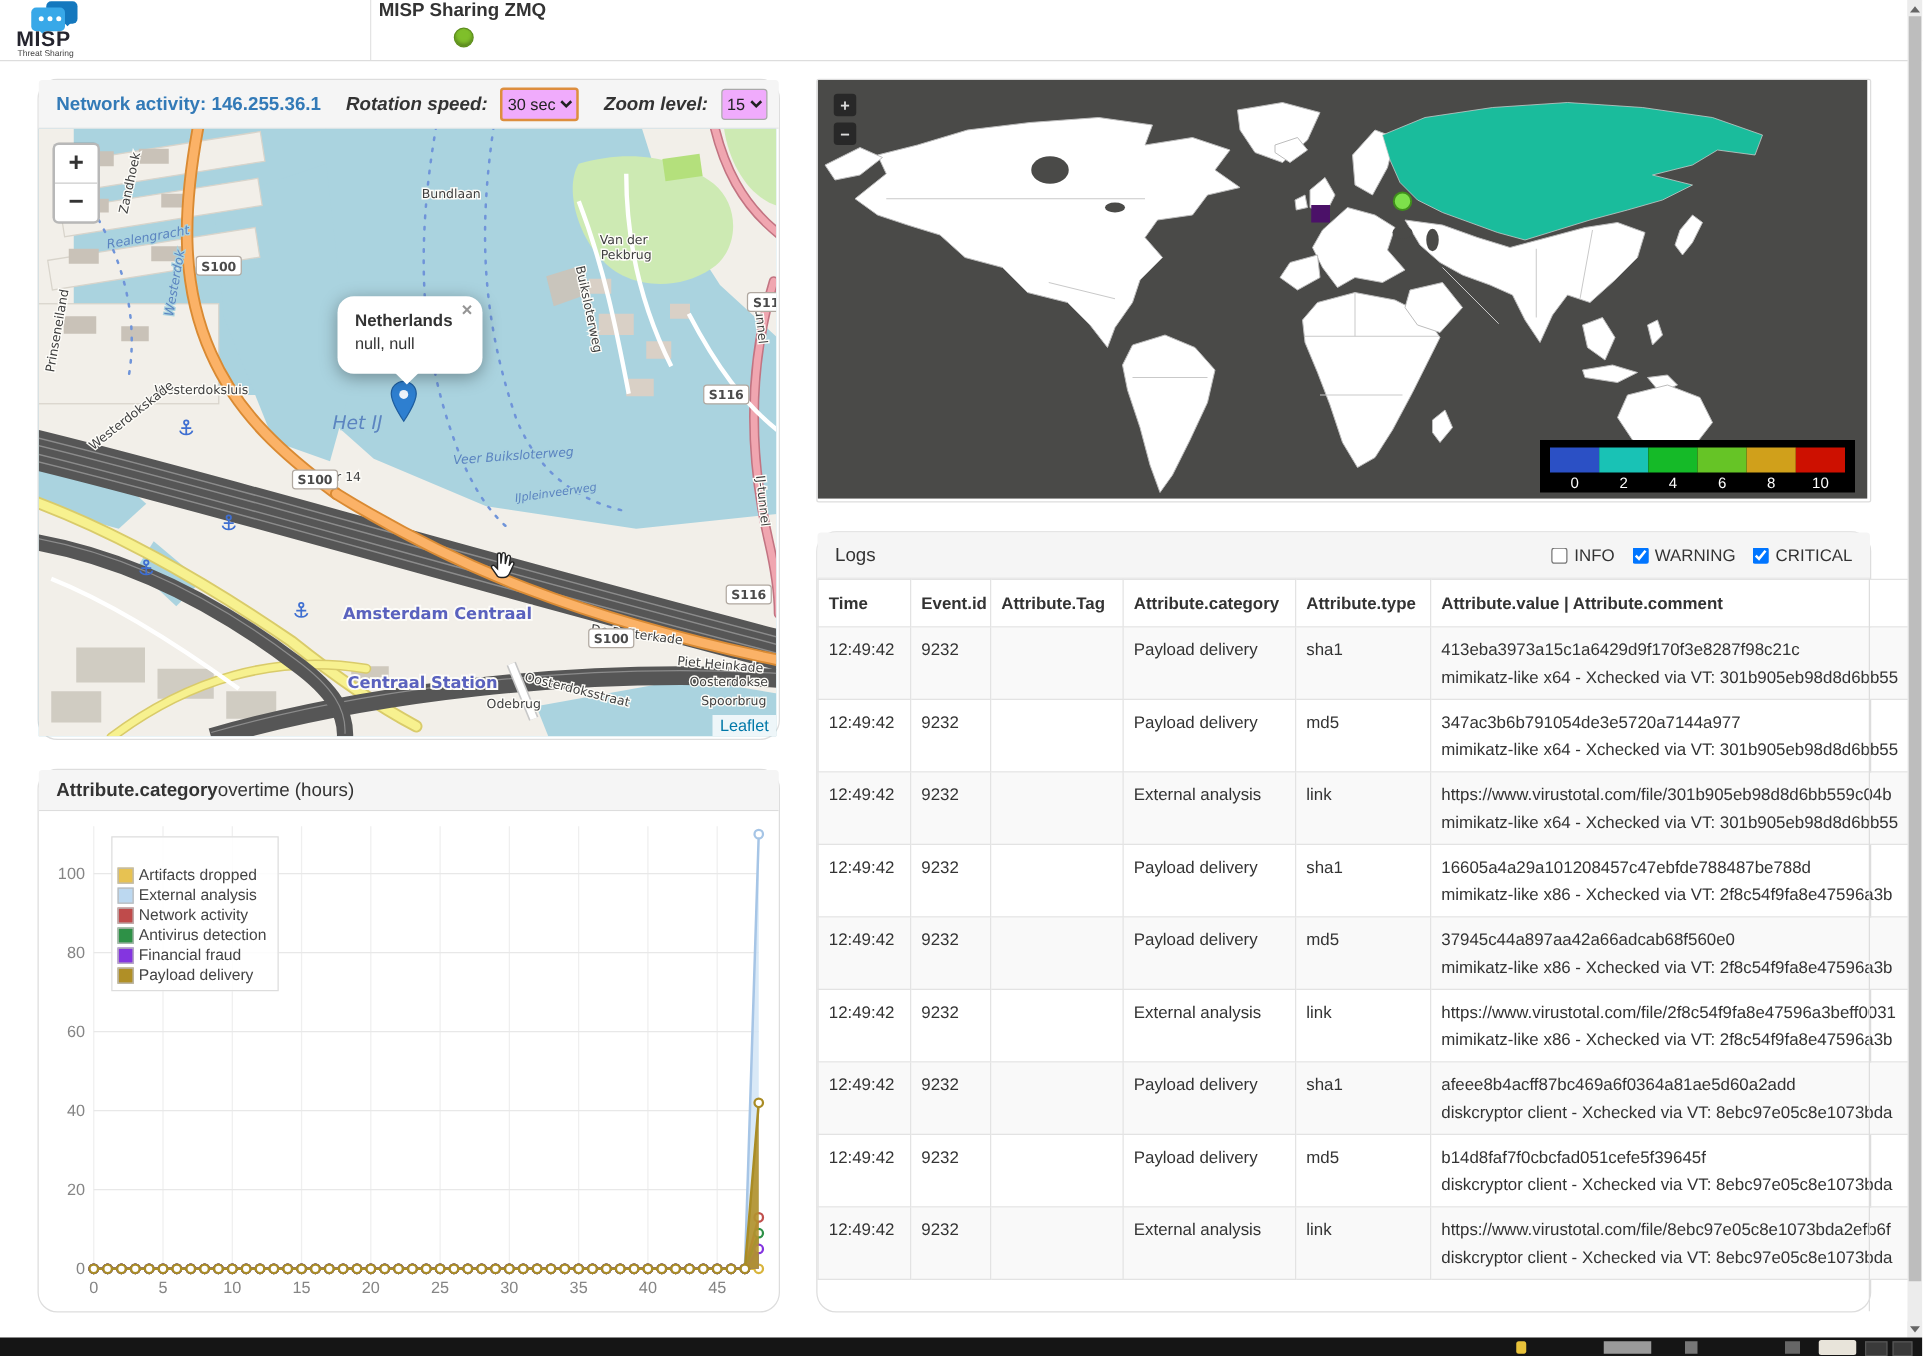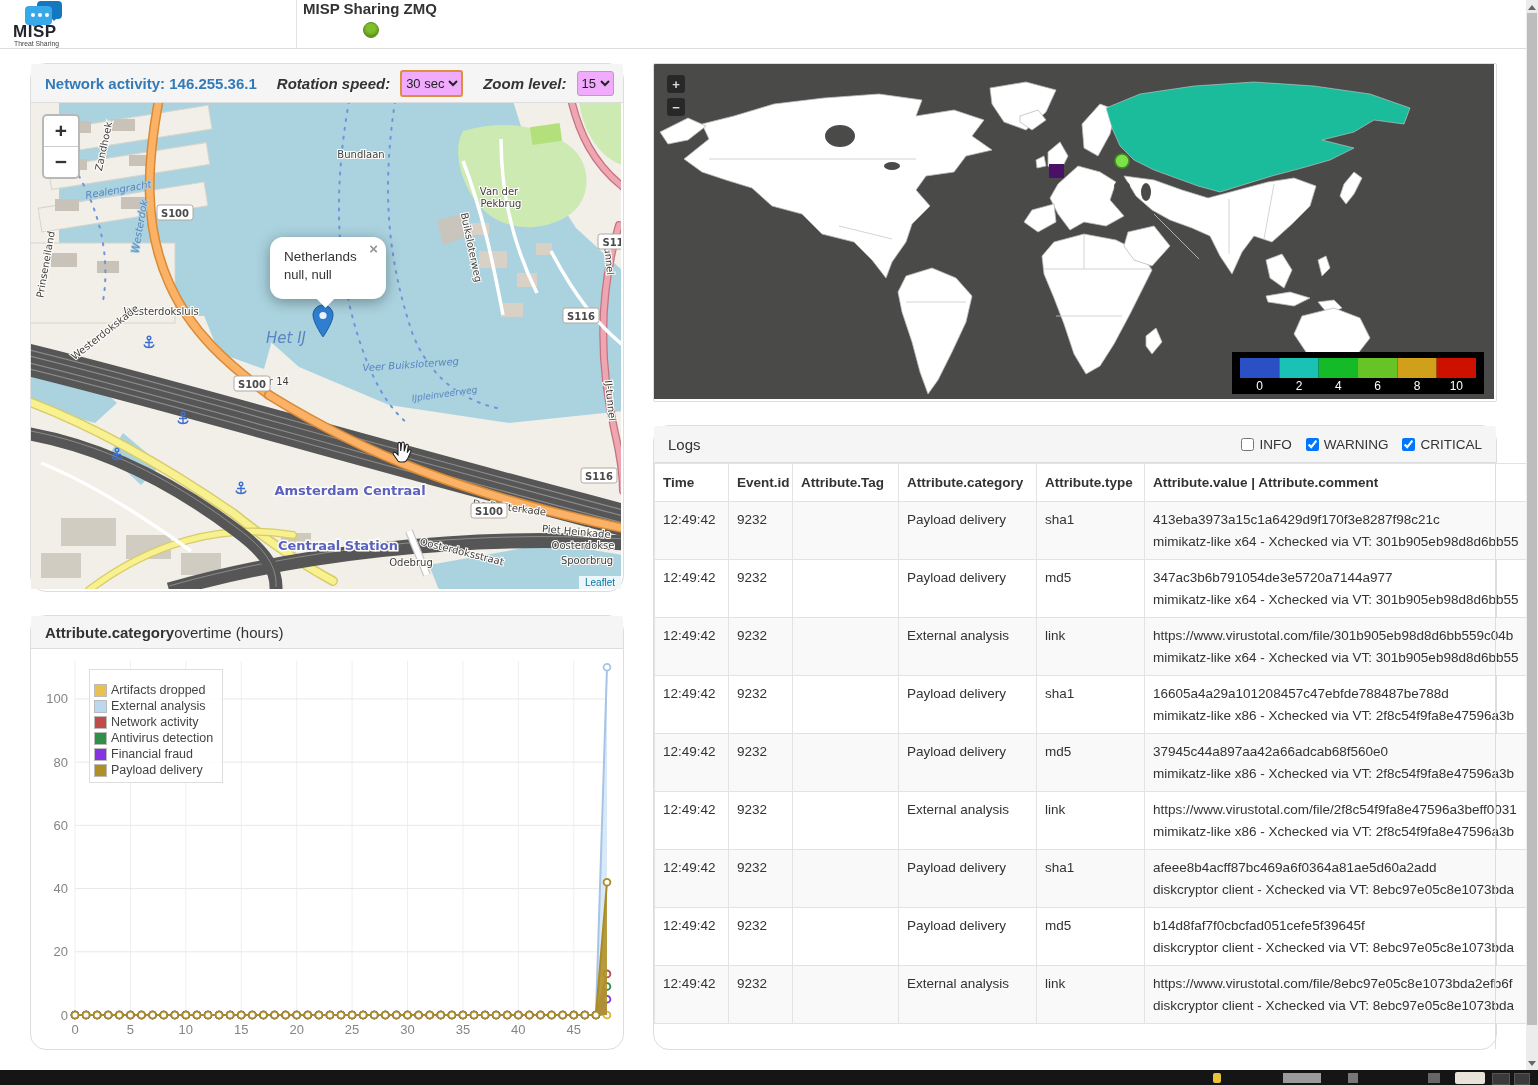--- a/index.html
+++ b/index.html
@@ -38,24 +38,24 @@
   #rotation-select{width:98px;border:2px solid #dd8e3e;height:27px;}
   #zoom-select{width:46px;}
 
   .map-wrap{position:relative;width:590px;height:486px;overflow:hidden;background:#aad3df;cursor:grab;}
   #ams-map{position:absolute;left:0;top:0;display:block;}
   .lf-zoom{position:absolute;left:11px;top:11px;width:34px;background:#fff;border:2px solid rgba(0,0,0,.28);border-radius:5px;z-index:6;overflow:hidden;}
   .lf-btn{height:30px;display:flex;align-items:center;justify-content:center;font-size:21px;font-weight:bold;color:#333;cursor:pointer;}
   .lf-btn:first-child{border-bottom:1px solid #ccc;}
   .lf-popup{position:absolute;left:239px;top:134px;width:116px;height:62px;background:#fff;border-radius:13px;box-shadow:0 3px 14px rgba(0,0,0,.35);z-index:7;}
   .lf-popup .tail{position:absolute;left:49px;bottom:-6px;width:13px;height:13px;background:#fff;transform:rotate(45deg);}
-  .popup-title{font-weight:normal;font-size:13.5px;margin:12px 14px 3px 14px;}
+  .popup-title{font-weight:bold;font-size:13.5px;margin:12px 14px 3px 14px;}
   .popup-body{font-size:13px;margin-left:14px;}
   .popup-close{position:absolute;right:8px;top:4px;color:#959595;font-size:15px;font-weight:bold;cursor:pointer;line-height:1;}
-  .lf-attr{position:absolute;right:0;bottom:0;background:rgba(255,255,255,.8);padding:1px 6px;font-size:10px;z-index:6;}
+  .lf-attr{position:absolute;right:0;bottom:0;background:rgba(255,255,255,.8);padding:1px 6px;font-size:13px;z-index:6;}
   .lf-attr span{color:#0078A8;}
 
   .lbl-street{fill:#3f3f3f;font-size:10px;font-family:"DejaVu Sans",sans-serif;paint-order:stroke;stroke:#fdfcf8;stroke-width:2.2px;text-anchor:middle;}
   .lbl-water{fill:#5b84c0;font-style:italic;font-family:"DejaVu Sans",sans-serif;paint-order:stroke;stroke:#aad3df;stroke-width:2px;text-anchor:middle;}
   .lbl-city{fill:#5a62be;font-weight:bold;font-size:13px;font-family:"DejaVu Sans",sans-serif;paint-order:stroke;stroke:#fdfcf8;stroke-width:3px;text-anchor:middle;}
   .badge-rect{fill:#fff;stroke:#b0a8a0;}
   .badge-text{font-size:10px;font-weight:bold;fill:#4a4a4a;text-anchor:middle;font-family:"DejaVu Sans",sans-serif;}
 
   
   #world-panel{left:653px;top:63px;width:842px;height:337px;overflow:hidden;border-radius:2px;}
@@ -80,21 +80,21 @@
   .logs-edge{position:absolute;left:841px;top:37px;bottom:0;width:1px;background:#ddd;z-index:3;}
 
   
   #chart-panel{left:30px;top:615px;width:592px;height:433px;}
   #chart-panel .panel-h{height:33px;font-size:15px;}
   .chart-body{position:relative;width:590px;height:398px;}
   #chart-svg{display:block;}
   .grid{stroke:#e8e8e8;}
   .grid-v{stroke:#efefef;}
   .tick{fill:#858585;font-size:13px;}
-  #chart-legend{position:absolute;left:58px;top:20px;border:1px solid #ddd;background:rgba(255,255,255,.85);padding:12px 9px 4px 4px;z-index:4;}
+  #chart-legend{position:absolute;left:58px;top:20px;border:1px solid #ddd;background:rgba(255,255,255,.85);padding:22px 9px 4px 4px;z-index:4;}
   .leg-item{display:flex;align-items:center;gap:4px;height:16px;}
   .swatch{width:13px;height:13px;border:1px solid #bbb;box-sizing:border-box;}
   .leg-label{font-size:12.5px;color:#444;white-space:nowrap;}
 
   
   .vscroll{position:absolute;right:0;top:0;width:12px;height:1070px;background:#ececec;z-index:30;}
   .vs-up,.vs-down{position:absolute;left:0;width:12px;height:13px;background:#ececec;display:flex;align-items:center;justify-content:center;}
   .vs-up{top:0;} .vs-down{bottom:0;}
   .tri-up{width:0;height:0;border:4px solid transparent;border-bottom:5px solid #666;margin-top:-3px;}
   .tri-down{width:0;height:0;border:4px solid transparent;border-top:5px solid #666;margin-bottom:-3px;}

